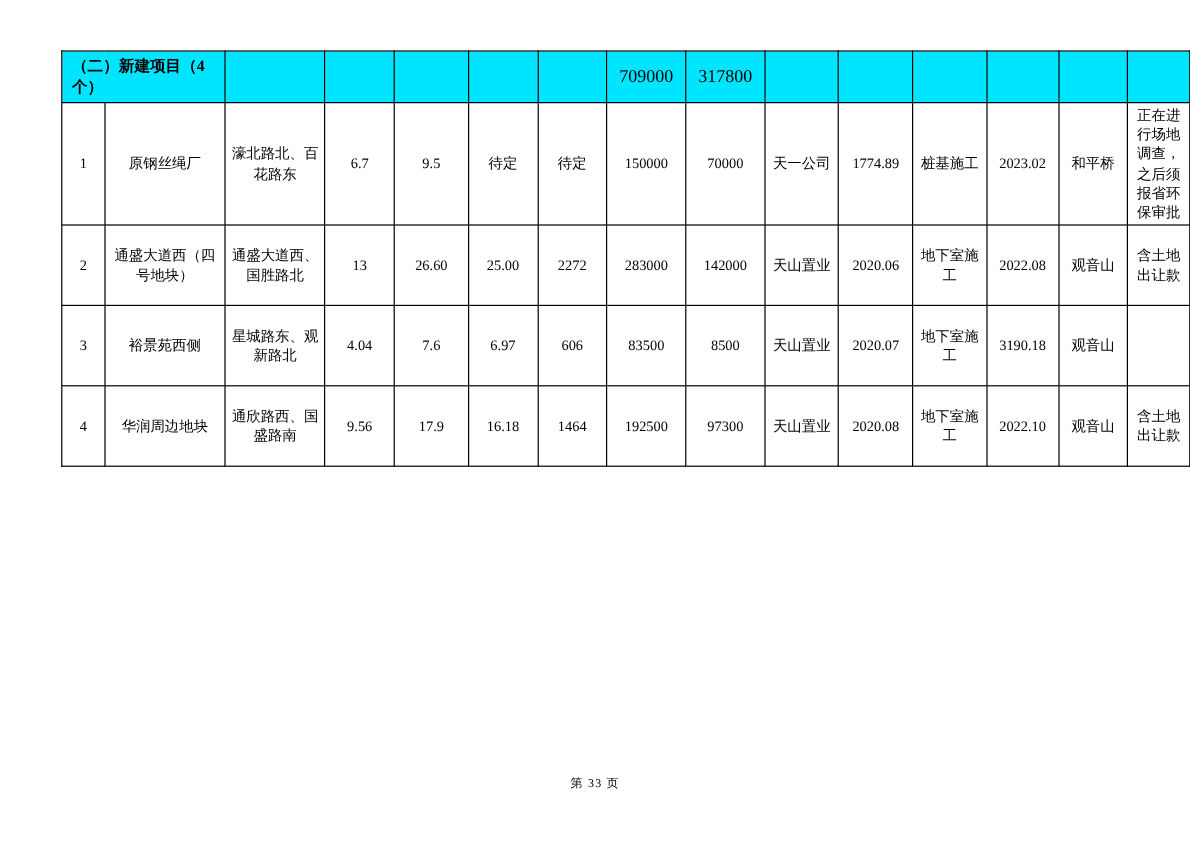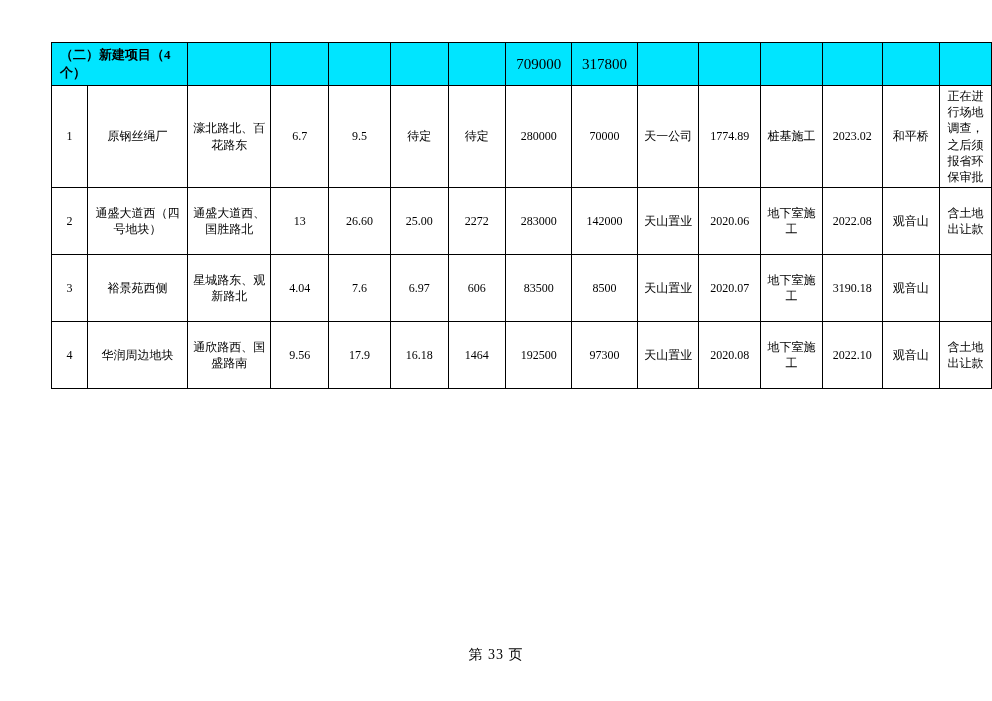--- a/index.html
+++ b/index.html
@@ -66,21 +66,21 @@
   td.small { font-size: 11px; }
   td.mono { font-family: "Liberation Serif", serif; font-size: 12.5px; }
   td.note { font-size: 10px; line-height: 1.3; }
   .pagefoot {
     position: absolute;
     left: 0;
     top: 646px;
     width: 992px;
     text-align: center;
     font-family: "Liberation Serif", serif;
-    font-size: 14px;
+    font-size: 10px;
     letter-spacing: 1px;
   }
 </style>
 </head>
 <body>
 
 <div class="page">
 
   <table class="sheet">
     <colgroup>
@@ -120,21 +120,21 @@
     </tr>
 
     <tr class="row">
       <td class="idx">1</td>
       <td class="name">原钢丝绳厂</td>
       <td class="addr">濠北路北、百花路东</td>
       <td class="mono">6.7</td>
       <td class="mono">9.5</td>
       <td class="mono">待定</td>
       <td class="mono">待定</td>
-      <td class="mono">280000</td>
+      <td class="mono">150000</td>
       <td class="mono">70000</td>
       <td class="small">天一公司</td>
       <td class="mono">1774.89</td>
       <td class="small">桩基施工</td>
       <td class="mono">2023.02</td>
       <td class="small">和平桥</td>
       <td class="note">正在进行场地调查，之后须报省环保审批</td>
     </tr>
 
     <tr class="row">

